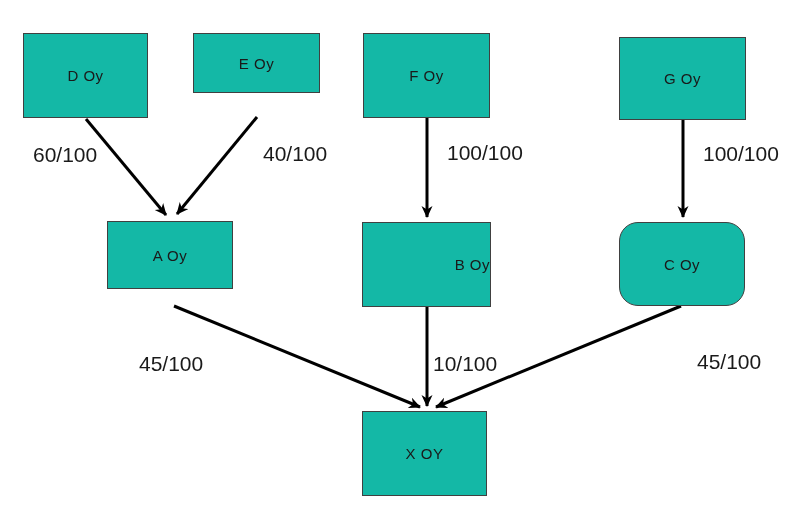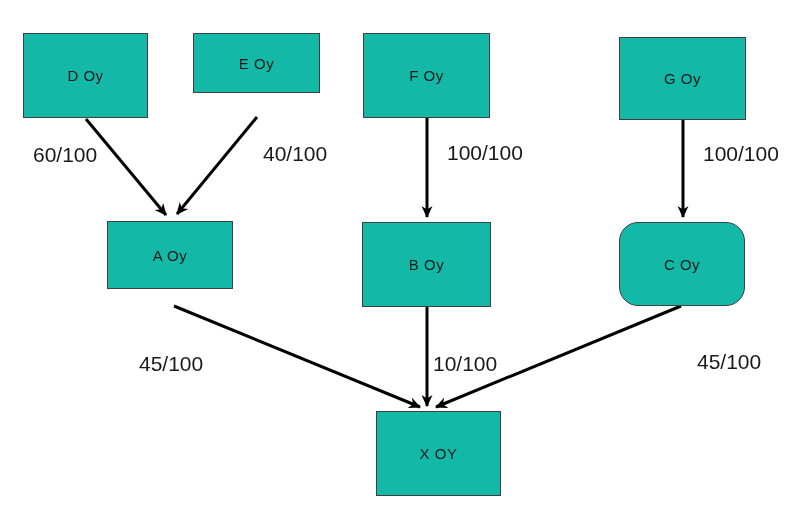--- a/index.html
+++ b/index.html
@@ -78,28 +78,28 @@
   <div class="node" style="left:363px; top:33px;  width:127px; height:85px;">
     <span>F Oy</span>
   </div>
   <div class="node" style="left:619px; top:37px;  width:127px; height:83px;">
     <span>G Oy</span>
   </div>
 
   <div class="node" style="left:107px; top:221px; width:126px; height:68px;">
     <span>A Oy</span>
   </div>
-  <div class="node" style="left:362px; top:222px; width:129px; height:85px;">
+  <div class="node" style="left:362px; top:222px; width:129px; height:85px;justify-content:flex-end;">
     <span>B Oy</span>
   </div>
   <div class="node" style="left:619px; top:222px; width:126px; height:84px;border-radius:19px;">
     <span>C Oy</span>
   </div>
 
-  <div class="node" style="left:376px; top:411px; width:125px; height:85px;">
+  <div class="node" style="left:362px; top:411px; width:125px; height:85px;">
     <span>X OY</span>
   </div>
 
   <div class="edge-label" style="left:33px;  top:143px;">60/100</div>
   <div class="edge-label" style="left:263px; top:142px;">40/100</div>
   <div class="edge-label" style="left:447px; top:141px;">100/100</div>
   <div class="edge-label" style="left:703px; top:142px;">100/100</div>
   <div class="edge-label" style="left:139px; top:352px;">45/100</div>
   <div class="edge-label" style="left:433px; top:352px;">10/100</div>
   <div class="edge-label" style="left:697px; top:350px;">45/100</div>

